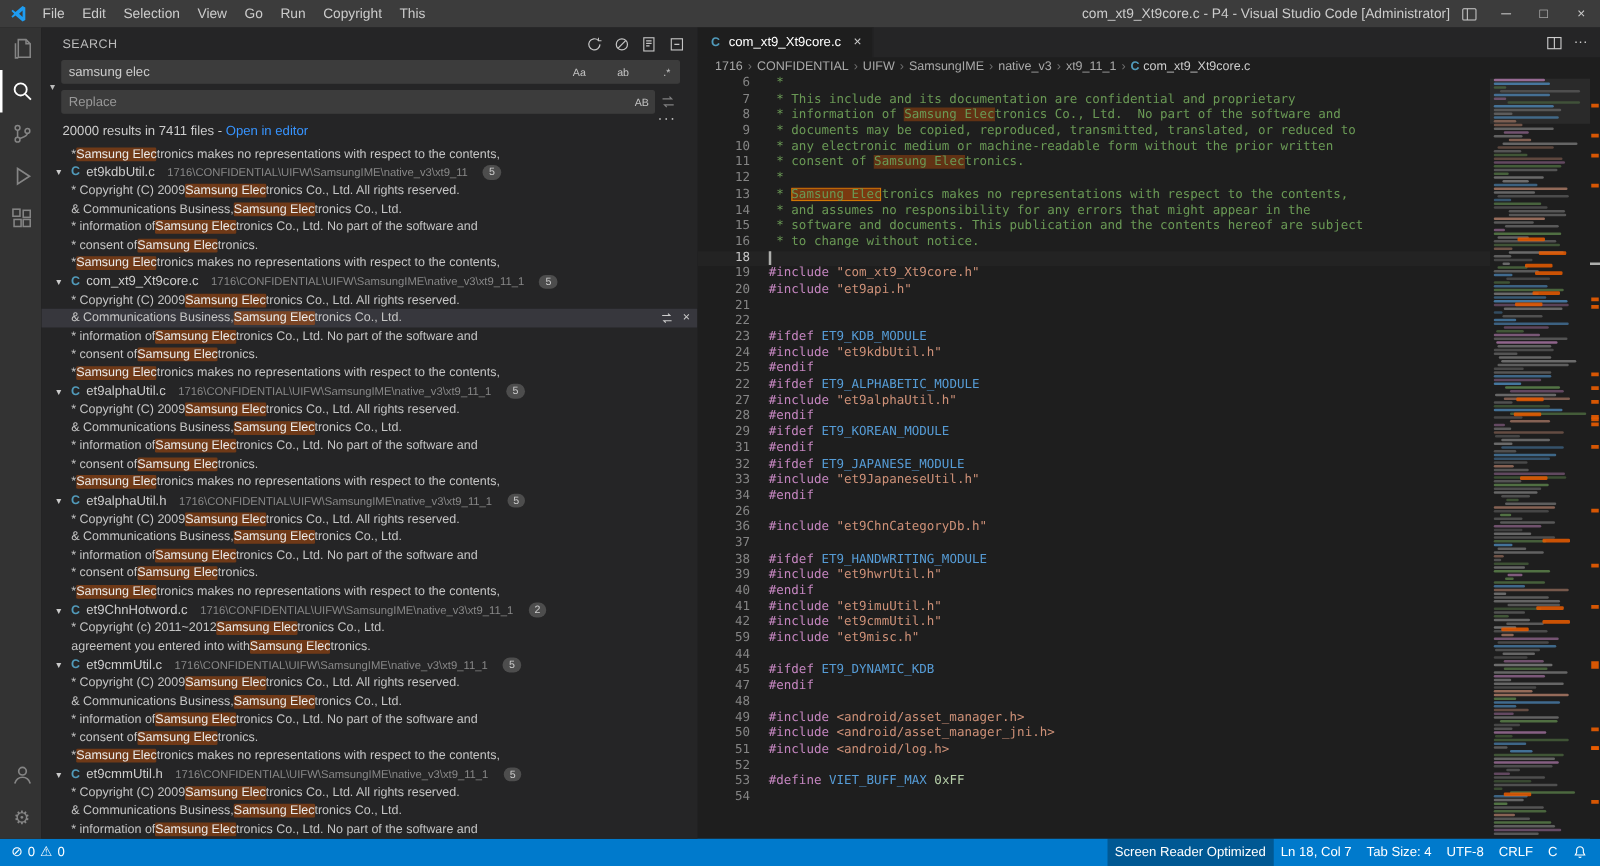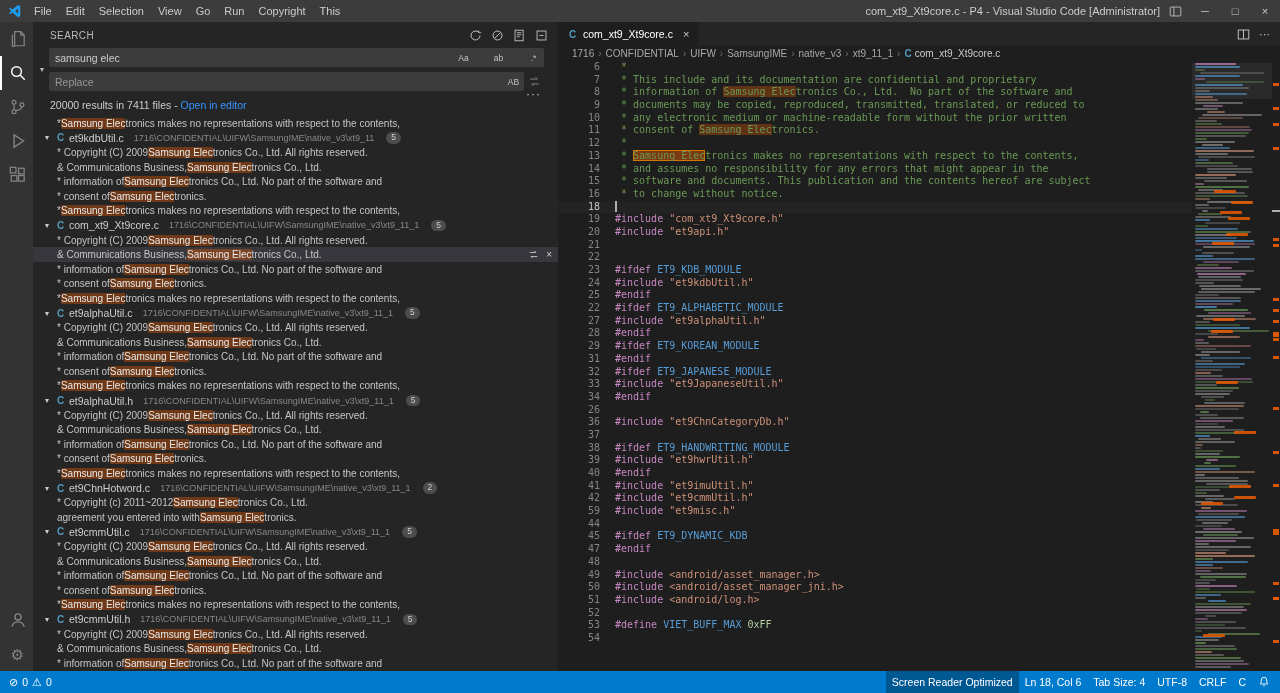--- a/index.html
+++ b/index.html
@@ -942,21 +942,21 @@
   <div class="sb-left">
     <span class="sb-item">
       <span class="sb-icon">⊘</span>
       <span>0</span>
       <span class="sb-icon">⚠</span>
       <span>0</span>
     </span>
   </div>
   <div class="sb-right">
     <span class="sb-item sb-sr">Screen Reader Optimized</span>
-    <span class="sb-item">Ln 18, Col 6</span>
+    <span class="sb-item">Ln 18, Col 7</span>
     <span class="sb-item">Tab Size: 4</span>
     <span class="sb-item">UTF-8</span>
     <span class="sb-item">CRLF</span>
     <span class="sb-item">C</span>
     <span class="sb-item">
       <svg width="12" height="12" viewBox="0 0 16 16" fill="none" stroke="currentColor" stroke-width="1.2">
           <path d="M8 1.8a3.6 3.6 0 0 0-3.6 3.6V8L3 10.6h10L11.6 8V5.4A3.6 3.6 0 0 0 8 1.8z"></path>
           <path d="M6.7 12.4a1.4 1.4 0 0 0 2.6 0"></path>
         </svg>
     </span>

